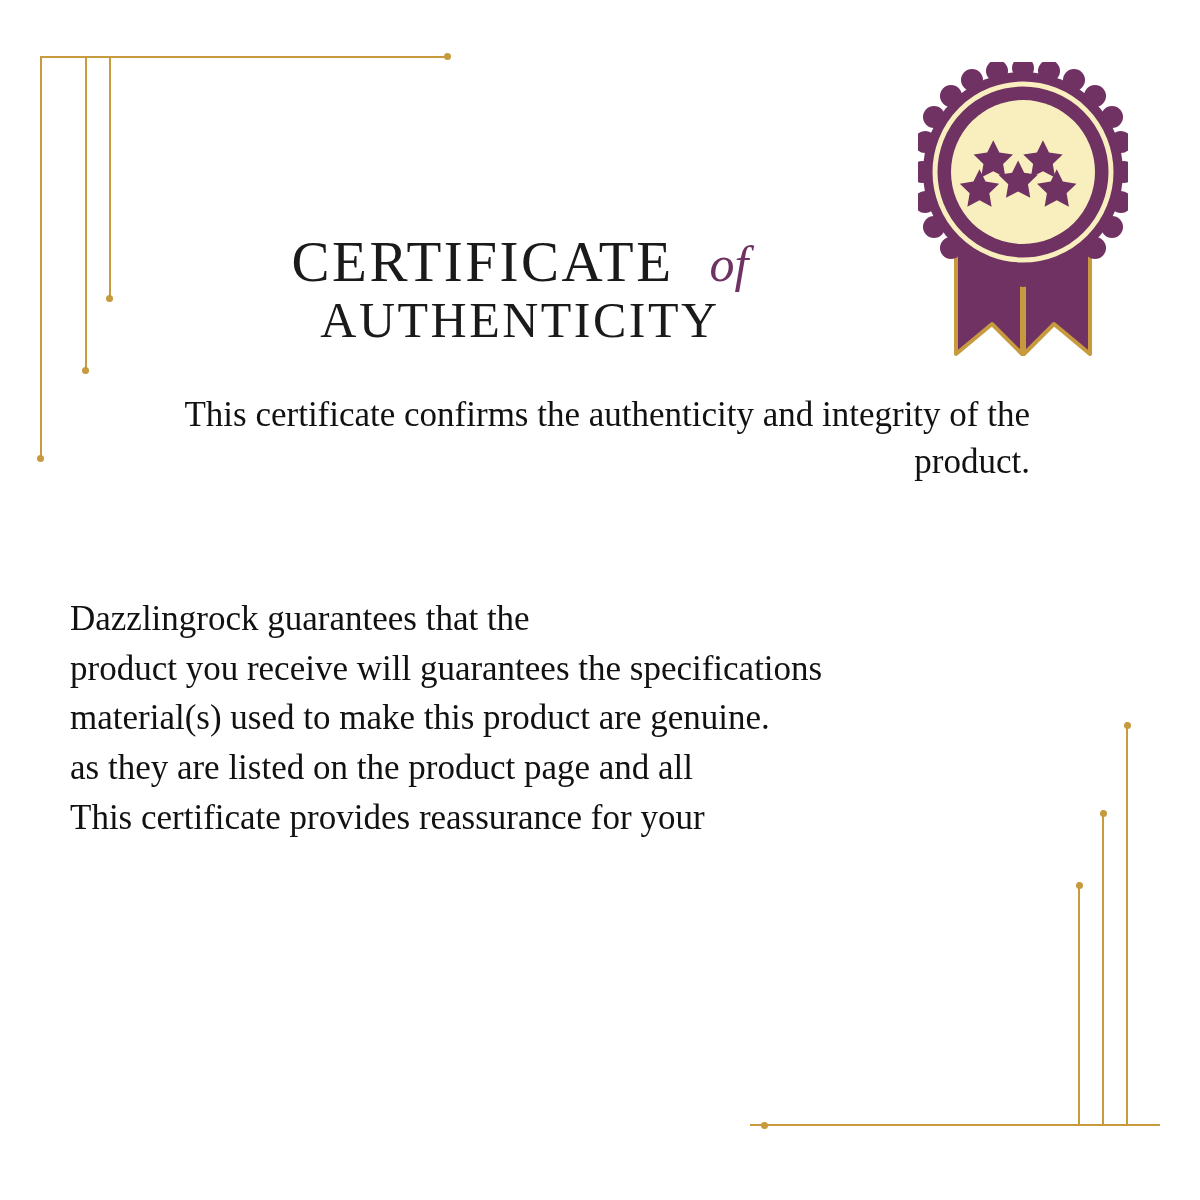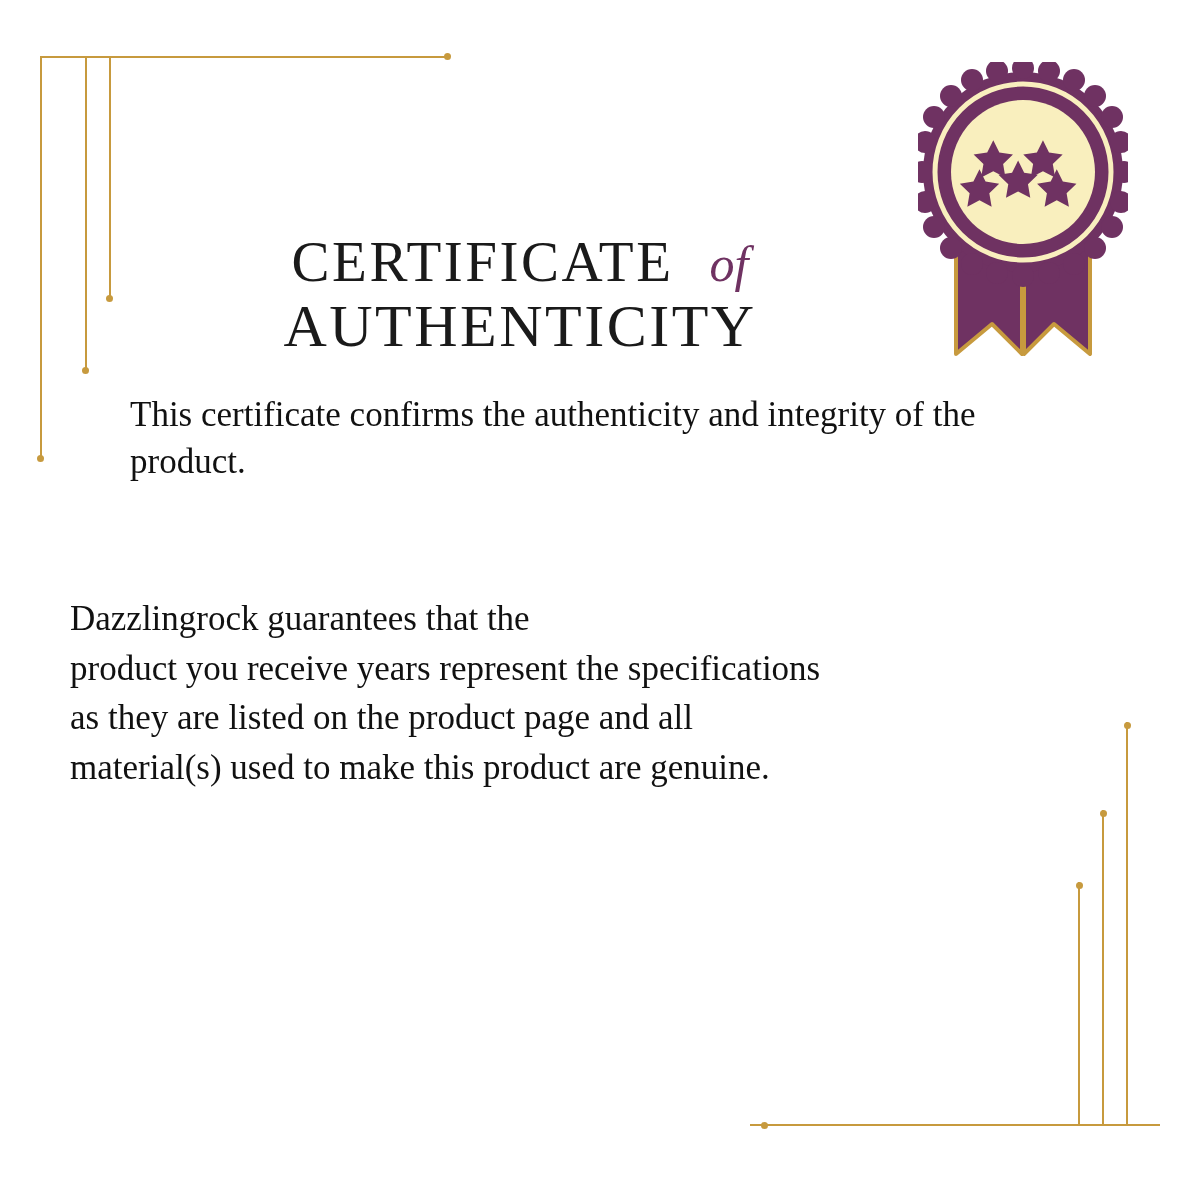--- a/index.html
+++ b/index.html
@@ -83,32 +83,32 @@
     line-height: 1.18;
   }
   .title-of {
     font-style: italic;
     color: #6f3262;
     font-size: 50px;
     letter-spacing: 0px;
     margin-left: 36px;
   }
   .title-line2 {
-    font-size: 60px;
+    font-size: 50px;
     letter-spacing: 2.5px;
     color: #1a1a1a;
     line-height: 1.18;
     margin-top: -4px;
   }
   .intro {
     position: absolute;
     top: 392px;
     left: 130px;
     width: 900px;
-    text-align: left;
+    text-align: right;
     font-size: 35px;
     line-height: 1.34;
     color: #111111;
   }
   .body-copy {
     position: absolute;
     top: 594px;
     left: 70px;
     width: 1020px;
     text-align: left;
@@ -197,18 +197,19 @@
     <div class="title-line1">
       <span>CERTIFICATE</span><span class="title-of">of</span>
     </div>
     <div class="title-line2">AUTHENTICITY</div>
   </div>
 
   <div class="intro">This certificate confirms the authenticity and integrity of the product.</div>
 
   <div class="body-copy">
     <p>Dazzlingrock guarantees that the</p>
-    <p>product you receive years represent the specifications</p>
+    <p>product you receive will guarantees the specifications</p>
+    <p>material(s) used to make this product are genuine.</p>
     <p>as they are listed on the product page and all</p>
-    <p>material(s) used to make this product are genuine.</p>
+    <p>This certificate provides reassurance for your</p>
   </div>
 
 </div>
 
 </body></html>

